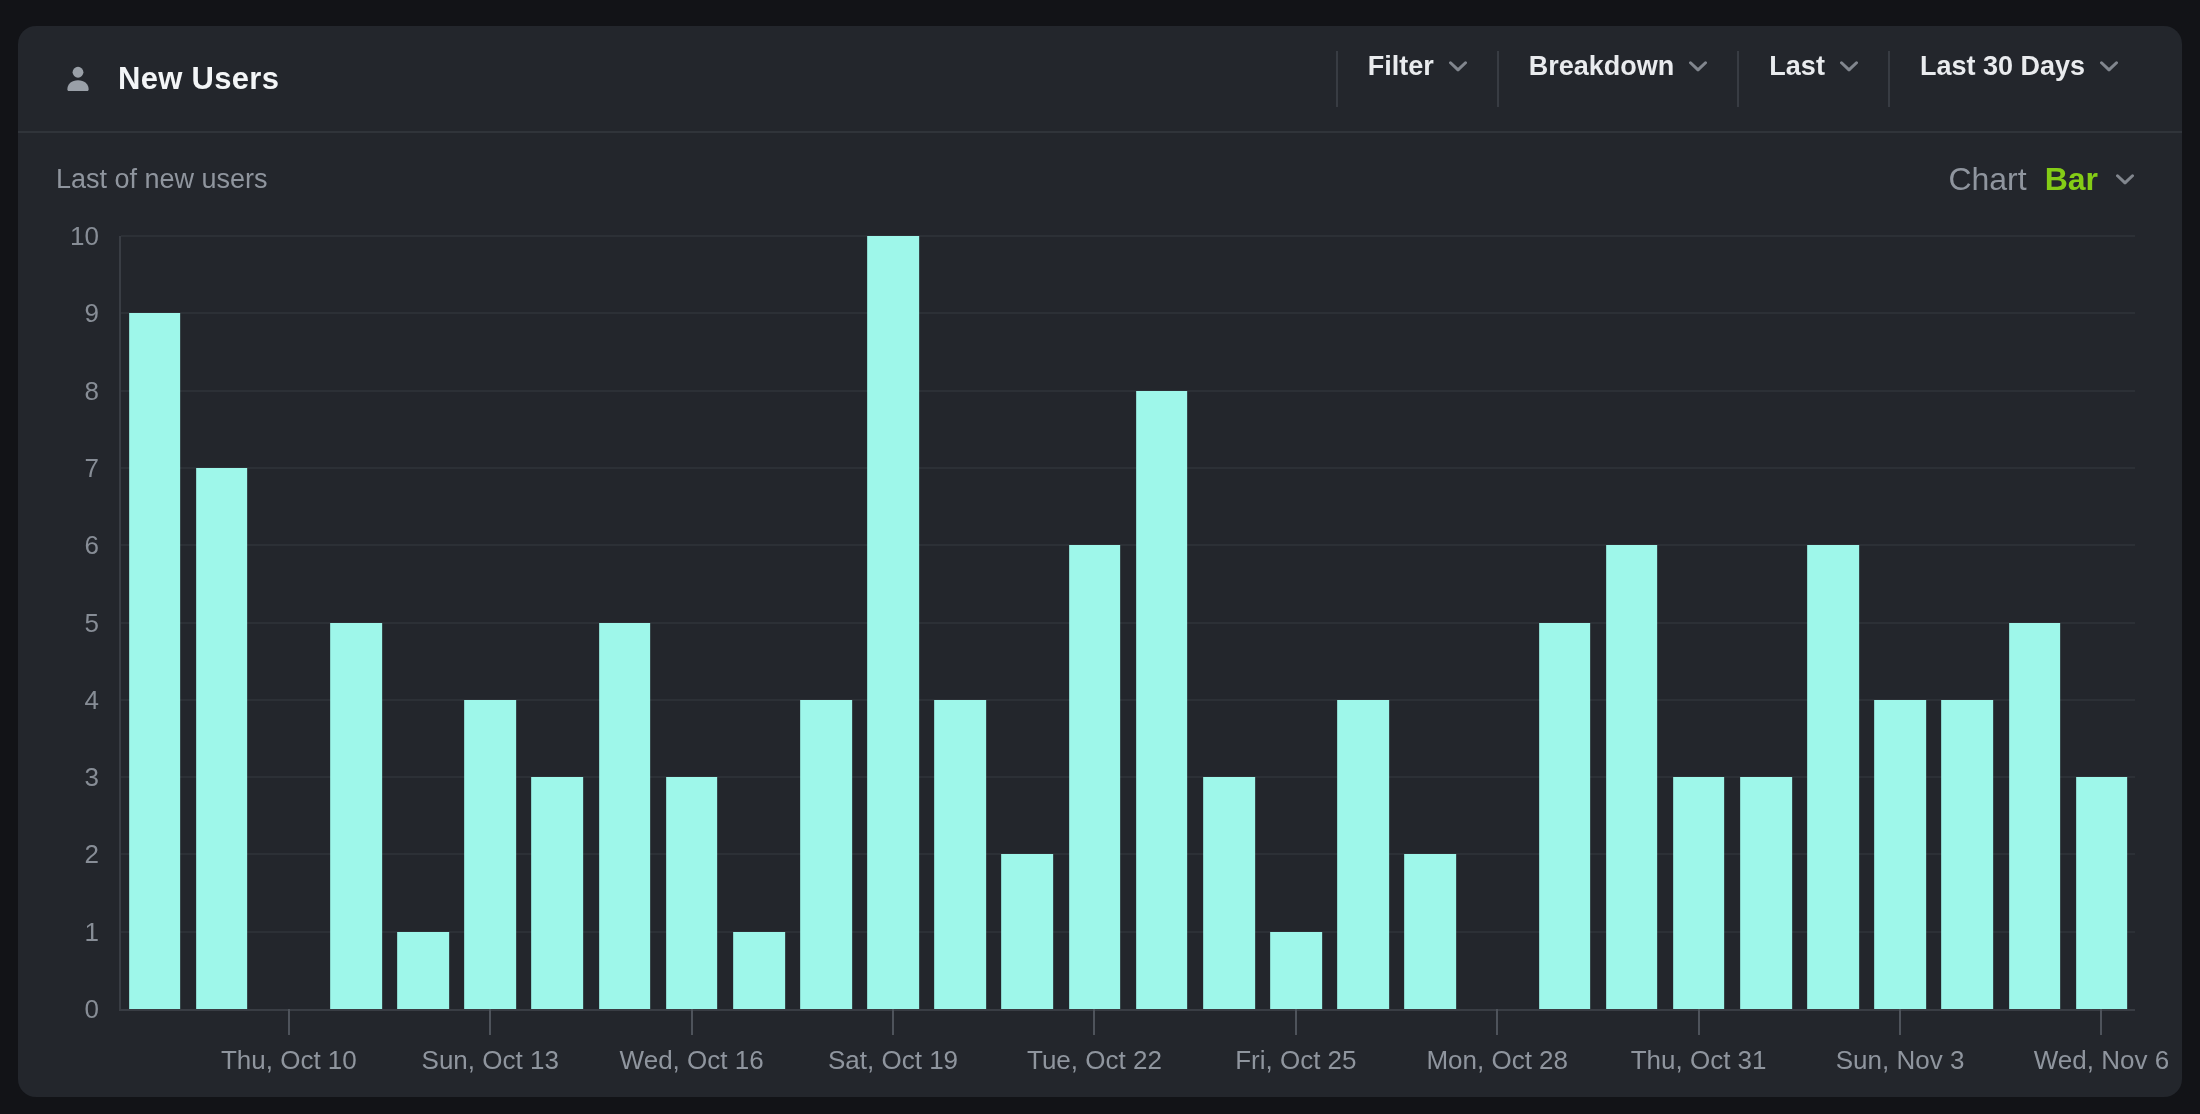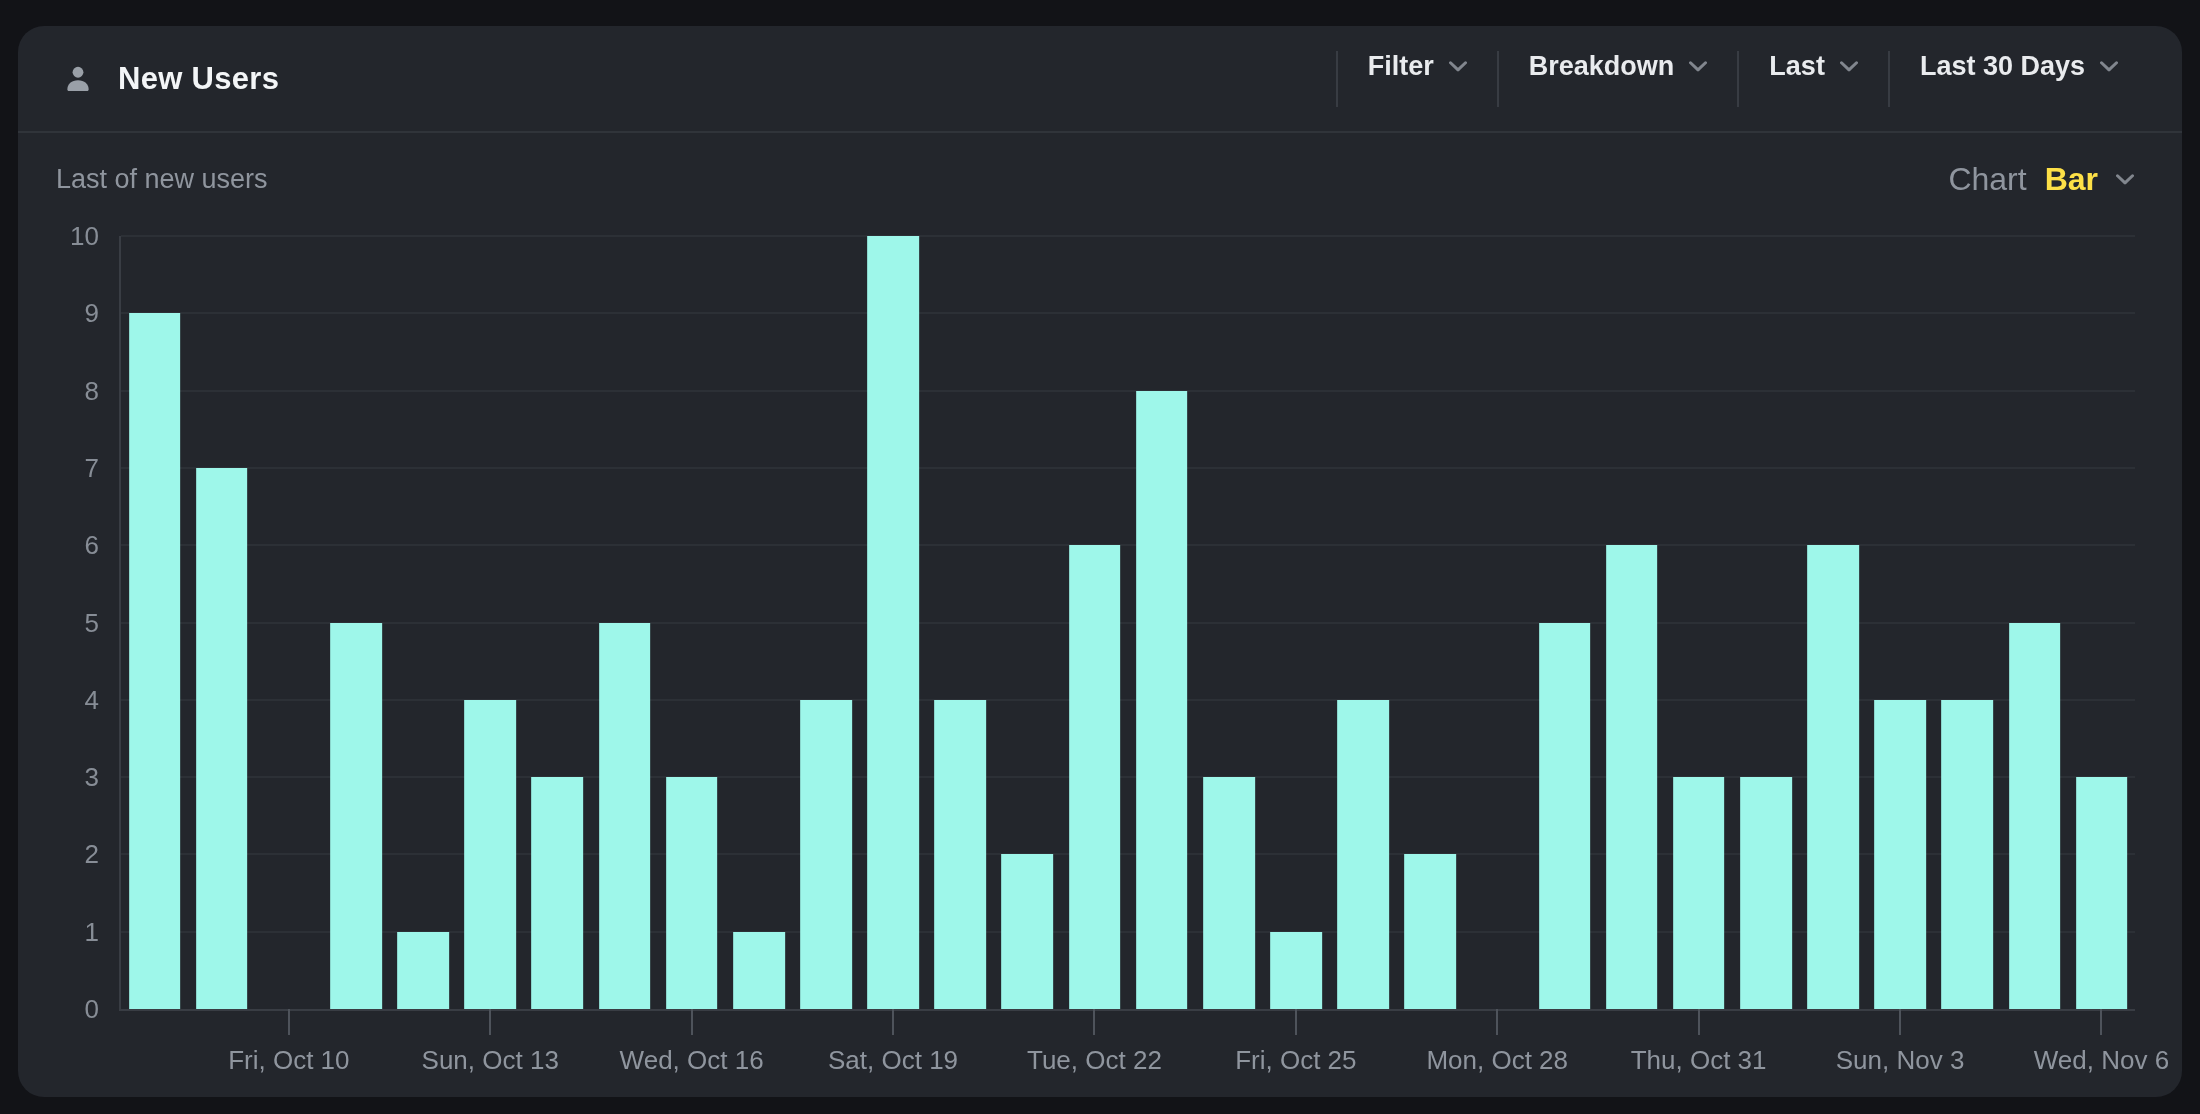--- a/index.html
+++ b/index.html
@@ -8,21 +8,21 @@
     width: 2200px;
     height: 1114px;
     background: #121317;
     font-family: "Liberation Sans", sans-serif;
     overflow: hidden;
   }
   .card {
     position: absolute;
     left: 18px; top: 26px; right: 18px; bottom: 17px;
     background: #23262c;
-    border-radius: 26px;
+    border-radius: 18px;
   }
   
   .header {
     height: 107px;
     display: flex;
     align-items: center;
     padding: 0 34px 0 42px;
     border-bottom: 2px solid #30343a;
     box-sizing: border-box;
   }
@@ -45,21 +45,21 @@
   }
   .chev { display: inline-flex; align-items: center; color: #81868e; }
   
   .subheader {
     display: flex; align-items: center; justify-content: space-between;
     padding: 28px 48px 0 38px;
   }
   .metric-label { font-size: 27px; color: #8f959e; }
   .chart-type { display: flex; align-items: center; gap: 18px; font-size: 32px; }
   .chart-type-label { color: #8f959e; }
-  .chart-type-value { color: #fde047; font-weight: 700; }
+  .chart-type-value { color: #84cc16; font-weight: 700; }
   
   .plot {
     position: absolute;
     left: 101px; right: 47px;
     top: 210px; height: 773px;
     border-left: 2px solid #393d44;
     border-bottom: 2px solid #393d44;
   }
   .gridline {
     position: absolute; left: 0; right: 0; height: 2px;
@@ -262,21 +262,21 @@
           <div class="bar" style="height: 40%; background: rgb(158, 247, 234);"></div>
         </div>
         <div class="slot">
           <div class="bar" style="height: 50%; background: rgb(158, 247, 234);"></div>
         </div>
         <div class="slot">
           <div class="bar" style="height: 30%; background: rgb(158, 247, 234);"></div>
         </div>
       </div>
       <div class="xtick" style="left: 8.33333%; background: rgb(78, 83, 91);"></div>
-      <div class="xlabel" style="left: 8.33333%; color: rgb(143, 149, 158);">Fri, Oct 10</div>
+      <div class="xlabel" style="left: 8.33333%; color: rgb(143, 149, 158);">Thu, Oct 10</div>
       <div class="xtick" style="left: 18.3333%; background: rgb(78, 83, 91);"></div>
       <div class="xlabel" style="left: 18.3333%; color: rgb(143, 149, 158);">Sun, Oct 13</div>
       <div class="xtick" style="left: 28.3333%; background: rgb(78, 83, 91);"></div>
       <div class="xlabel" style="left: 28.3333%; color: rgb(143, 149, 158);">Wed, Oct 16</div>
       <div class="xtick" style="left: 38.3333%; background: rgb(78, 83, 91);"></div>
       <div class="xlabel" style="left: 38.3333%; color: rgb(143, 149, 158);">Sat, Oct 19</div>
       <div class="xtick" style="left: 48.3333%; background: rgb(78, 83, 91);"></div>
       <div class="xlabel" style="left: 48.3333%; color: rgb(143, 149, 158);">Tue, Oct 22</div>
       <div class="xtick" style="left: 58.3333%; background: rgb(78, 83, 91);"></div>
       <div class="xlabel" style="left: 58.3333%; color: rgb(143, 149, 158);">Fri, Oct 25</div>

